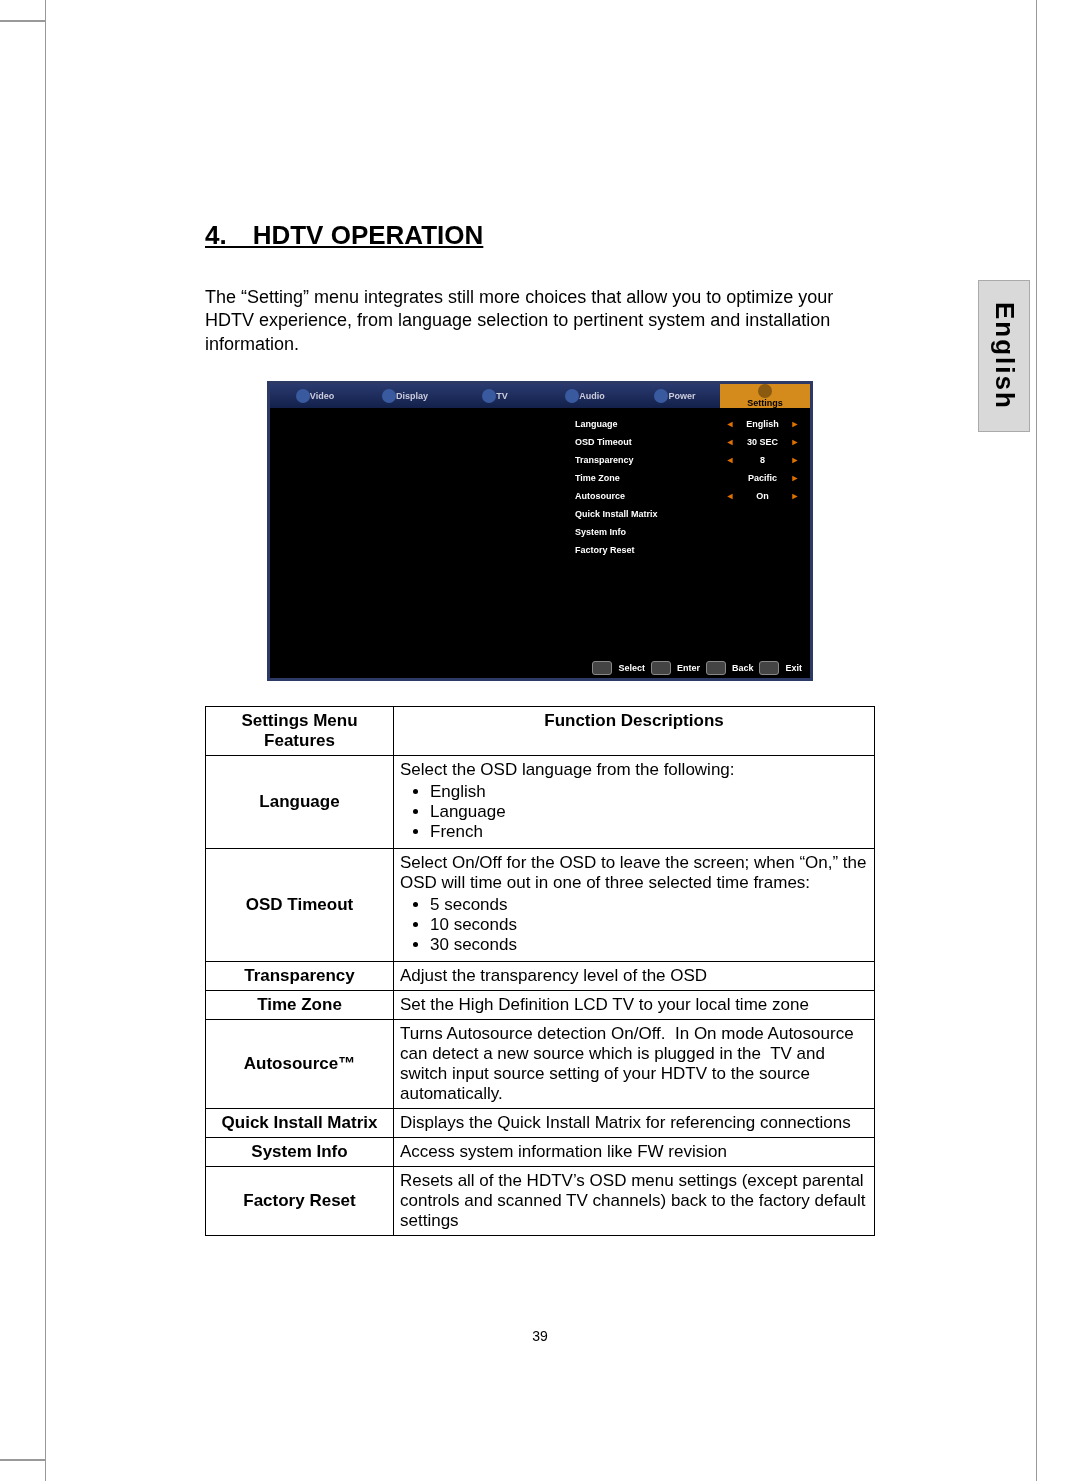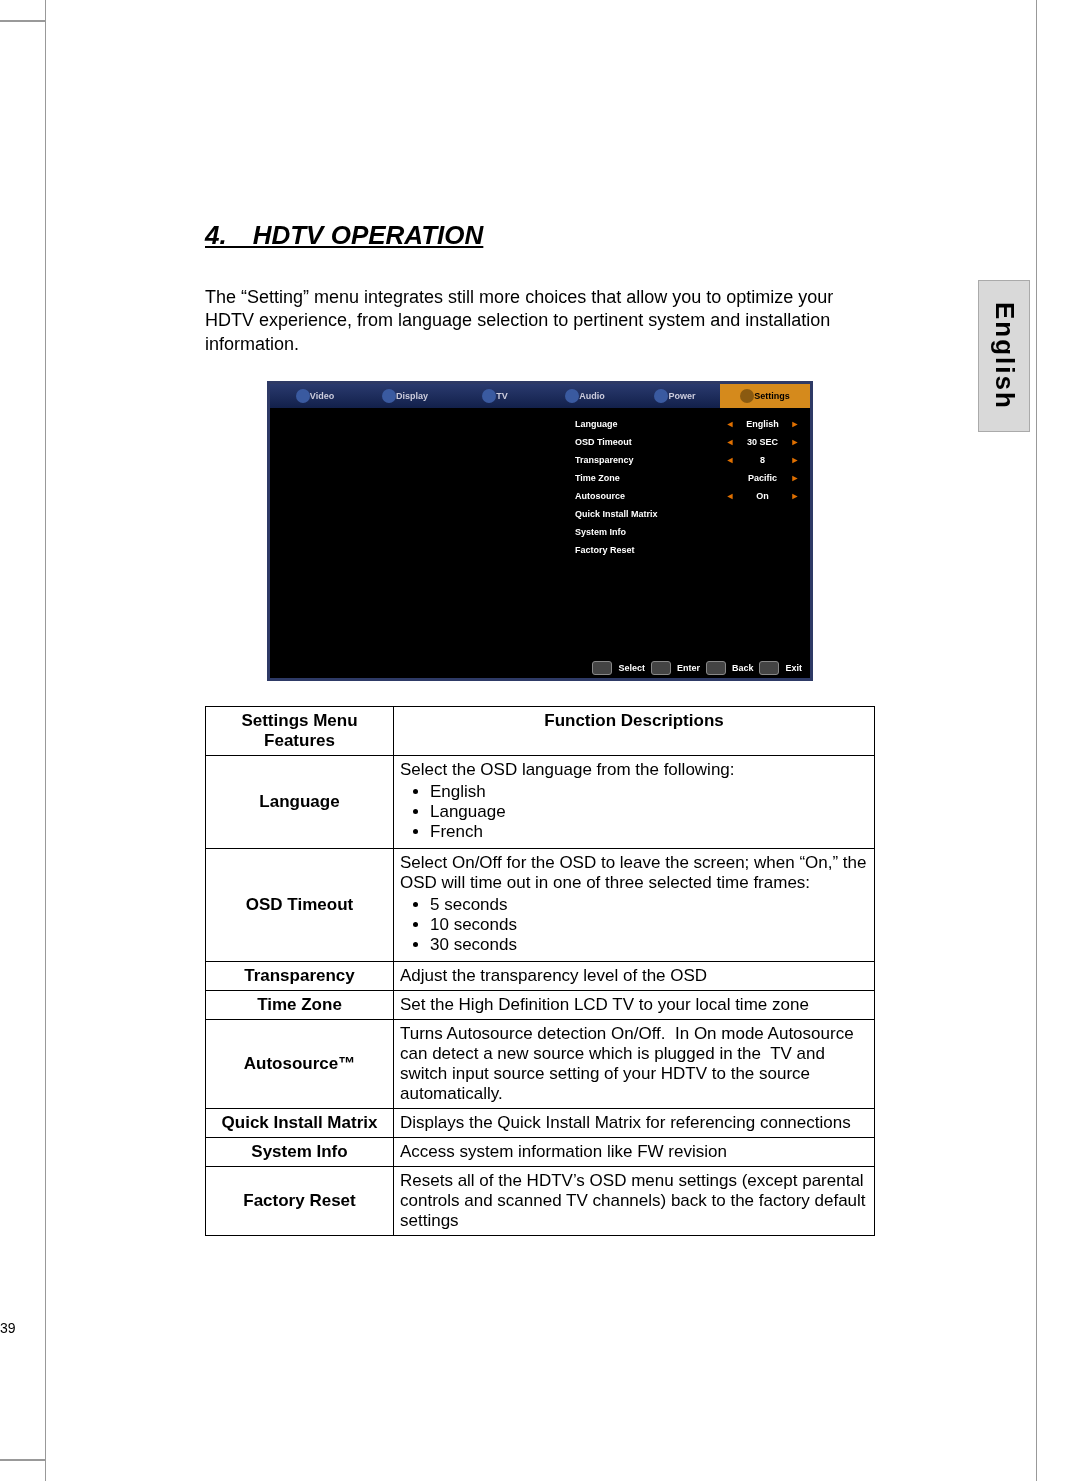--- a/index.html
+++ b/index.html
@@ -24,21 +24,20 @@
     position: absolute;
     left: 205px;
     top: 220px;
     width: 670px;
   }
   .section-title {
     font-size: 26px;
     font-weight: bold;
     text-decoration: underline;
     margin-bottom: 35px;
-    font-style: italic;
   }
   .sub-heading {
     font-size: 18px;
     font-weight: bold;
     margin-bottom: 20px;
   }
   .body-text {
     font-size: 18px;
     line-height: 1.3;
     margin-bottom: 25px;
@@ -81,20 +80,21 @@
     display: flex;
     align-items: center;
     justify-content: center;
     gap: 0;
     color: #ccd;
     height: 100%;
   }
   .osd-tab.active {
     background: #d58a1c;
     color: #000;
+    flex-direction: column;
   }
   .osd-tab .ico {
     width: 14px;
     height: 14px;
     background: #3a5aa0;
     border-radius: 50%;
     display: inline-block;
   }
   .osd-tab.active .ico { background: #8a5a10; }
   .osd-body {
@@ -152,22 +152,22 @@
     vertical-align: top;
   }
   table.feat th { text-align: center; font-weight: bold; }
   table.feat td.fname { text-align: center; font-weight: bold; vertical-align: middle; width: 175px; }
   table.feat ul { margin: 2px 0 2px 30px; padding: 0; }
   table.feat li { margin: 0; }
   .page-num {
     position: absolute;
     left: 0;
     width: 100%;
-    text-align: left;
-    bottom: 145px;
+    text-align: center;
+    bottom: 137px;
     font-size: 14px;
   }
   .crop-left-top { position:absolute; left:0; top:20px; width:45px; height:2px; background:#999; }
   .crop-left-bot { position:absolute; left:0; bottom:20px; width:45px; height:2px; background:#999; }
 </style>
 </head>
 <body>
 
 <div class="crop-left-top"></div>
 <div class="crop-left-bot"></div>

